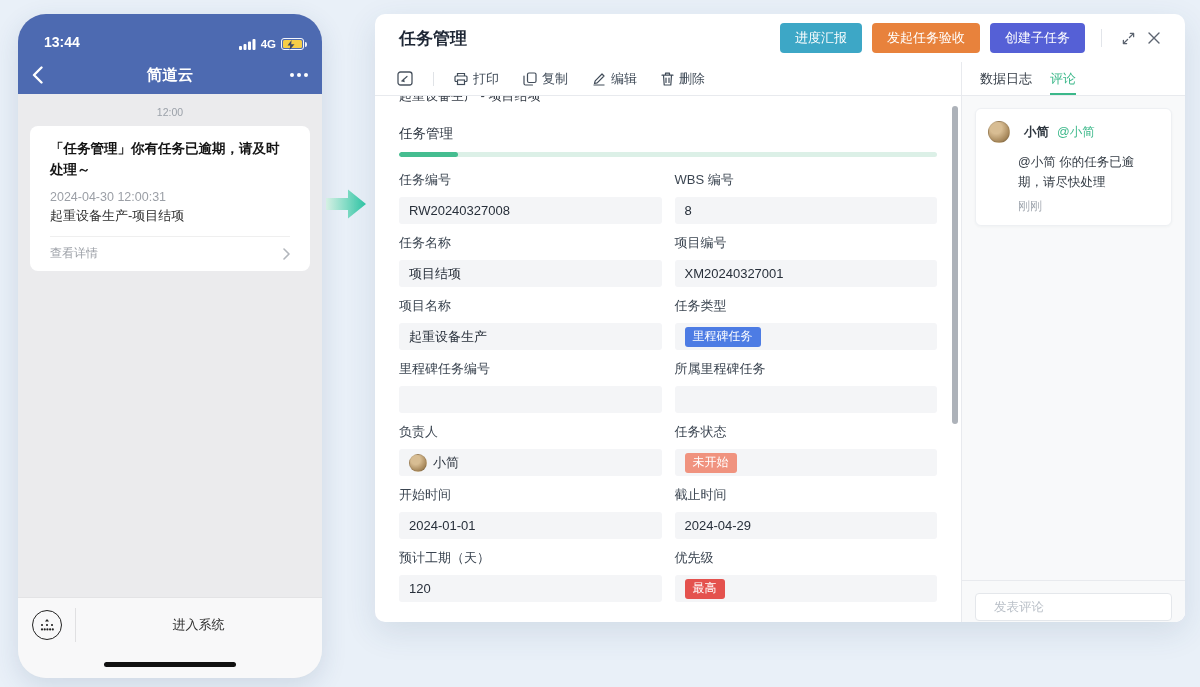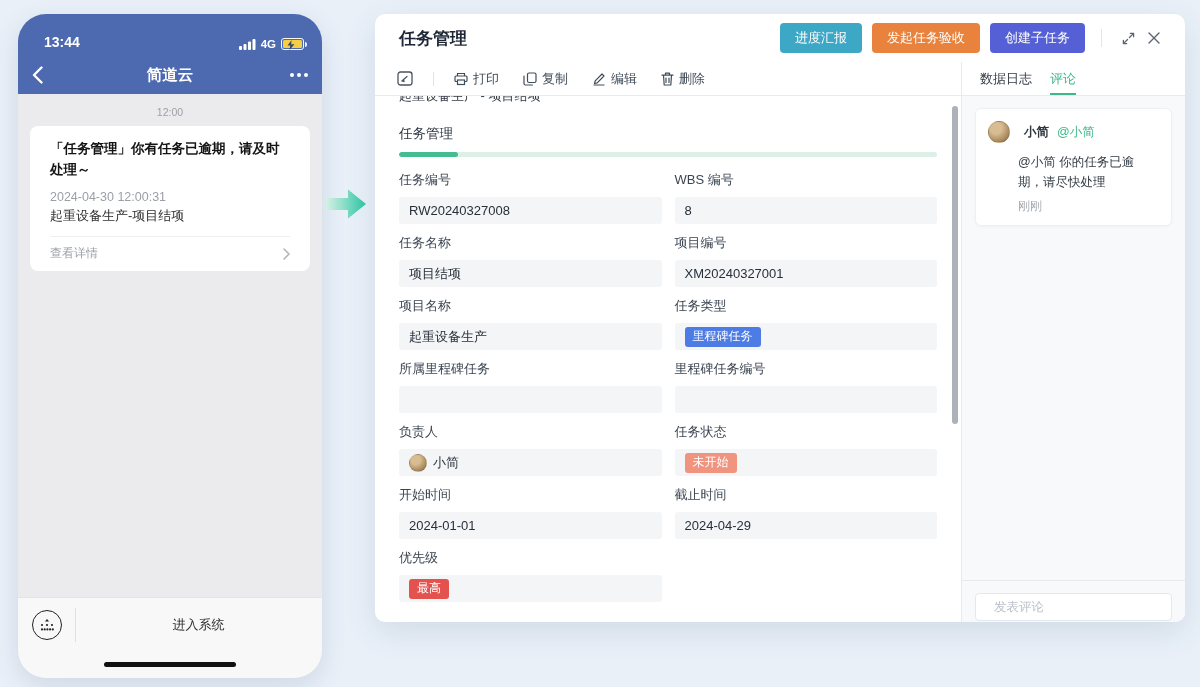--- a/index.html
+++ b/index.html
@@ -280,25 +280,25 @@
               <div class="field-label">项目名称</div>
               <div class="field-box">起重设备生产</div>
             </div>
             <div class="field">
               <div class="field-label">任务类型</div>
               <div class="field-box">
                 <span class="badge" style="background: rgb(77, 124, 228);">里程碑任务</span>
               </div>
             </div>
             <div class="field">
+              <div class="field-label">里程碑任务编号</div>
+              <div class="field-box"></div>
+            </div>
+            <div class="field">
               <div class="field-label">所属里程碑任务</div>
-              <div class="field-box"></div>
-            </div>
-            <div class="field">
-              <div class="field-label">里程碑任务编号</div>
               <div class="field-box"></div>
             </div>
             <div class="field">
               <div class="field-label">负责人</div>
               <div class="field-box">
                 <span class="avatar"></span>
                 <span>小简</span>
               </div>
             </div>
             <div class="field">
@@ -307,20 +307,24 @@
                 <span class="badge" style="background: rgb(240, 147, 127);">未开始</span>
               </div>
             </div>
             <div class="field">
               <div class="field-label">开始时间</div>
               <div class="field-box">2024-01-01</div>
             </div>
             <div class="field">
               <div class="field-label">截止时间</div>
               <div class="field-box">2024-04-29</div>
+            </div>
+            <div class="field">
+              <div class="field-label">预计工期（天）</div>
+              <div class="field-box">120</div>
             </div>
             <div class="field">
               <div class="field-label">优先级</div>
               <div class="field-box">
                 <span class="badge" style="background: rgb(228, 82, 78);">最高</span>
               </div>
             </div>
           </div>
         <div class="scroll-thumb"></div>
       </div>

